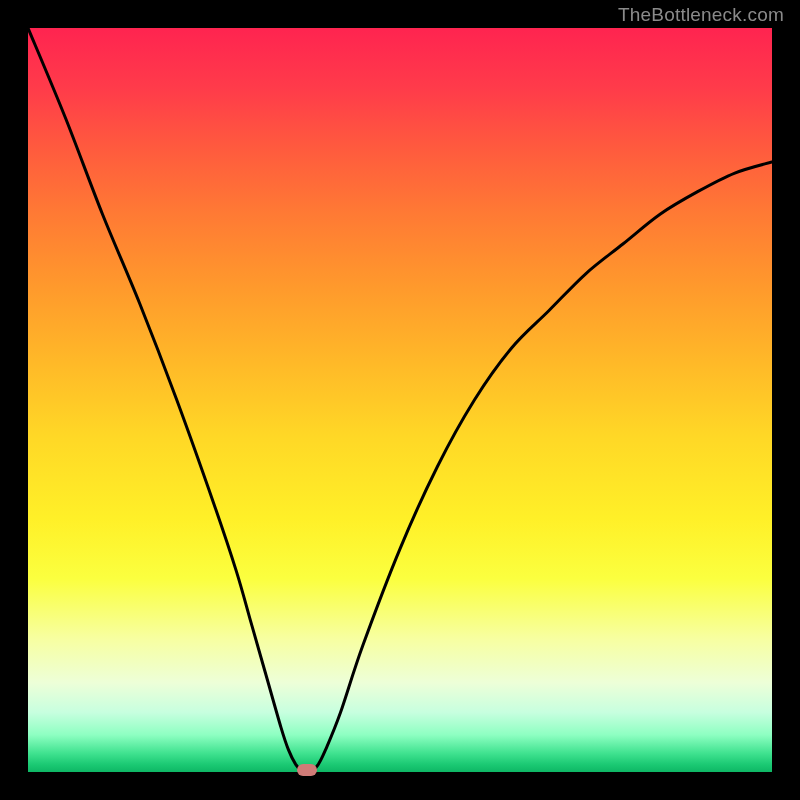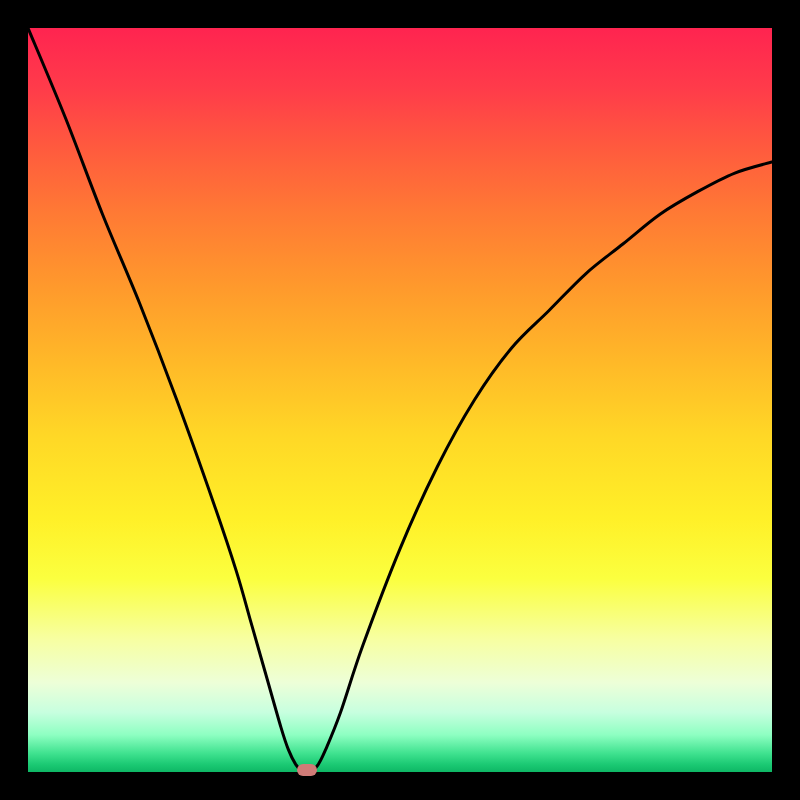--- a/index.html
+++ b/index.html
@@ -63,20 +63,21 @@
     height: 12px;
     background: #cf7b77;
     border-radius: 6px;
     transform: translate(-50%, -50%);
   }
 </style>
 </head>
 <body>
 
 <div class="frame">
+  <div class="watermark">TheBottleneck.com</div>
 
   <div class="plot">
     <svg class="curve" viewBox="0 0 744 744" preserveAspectRatio="none">
       <path id="curve-path" fill="none" stroke="#000" stroke-width="3" stroke-linecap="round" stroke-linejoin="round" d="M 0.00 0.00 C 6.20 14.88, 24.80 58.28, 37.20 89.28 C 49.60 120.28, 62.00 155.00, 74.40 186.00 C 86.80 217.00, 99.20 244.28, 111.60 275.28 C 124.00 306.28, 136.40 338.52, 148.80 372.00 C 161.20 405.48, 176.08 447.64, 186.00 476.16 C 195.92 504.68, 202.12 523.28, 208.32 543.12 C 214.52 562.96, 218.24 577.84, 223.20 595.20 C 228.16 612.56, 233.12 629.92, 238.08 647.28 C 243.04 664.64, 249.24 686.96, 252.96 699.36 C 256.68 711.76, 257.92 715.48, 260.40 721.68 C 262.88 727.88, 265.36 732.84, 267.84 736.56 C 270.32 740.28, 272.80 742.76, 275.28 744.00 C 277.76 745.24, 280.24 745.24, 282.72 744.00 C 285.20 742.76, 287.68 740.28, 290.16 736.56 C 292.64 732.84, 293.88 730.36, 297.60 721.68 C 301.32 713.00, 306.28 701.84, 312.48 684.48 C 318.68 667.12, 324.88 644.80, 334.80 617.52 C 344.72 590.24, 359.60 550.56, 372.00 520.80 C 384.40 491.04, 396.80 463.76, 409.20 438.96 C 421.60 414.16, 434.00 391.84, 446.40 372.00 C 458.80 352.16, 471.20 334.80, 483.60 319.92 C 496.00 305.04, 508.40 295.12, 520.80 282.72 C 533.20 270.32, 545.60 256.68, 558.00 245.52 C 570.40 234.36, 582.80 225.68, 595.20 215.76 C 607.60 205.84, 620.00 194.68, 632.40 186.00 C 644.80 177.32, 657.20 170.50, 669.60 163.68 C 682.00 156.86, 694.40 150.04, 706.80 145.08 C 719.20 140.12, 737.80 135.78, 744.00 133.92"></path>
     </svg>
     <div class="marker" id="opt-marker" style="left: 279px; top: 741.768px;"></div>
   </div>
 </div>
 
 </body></html>

